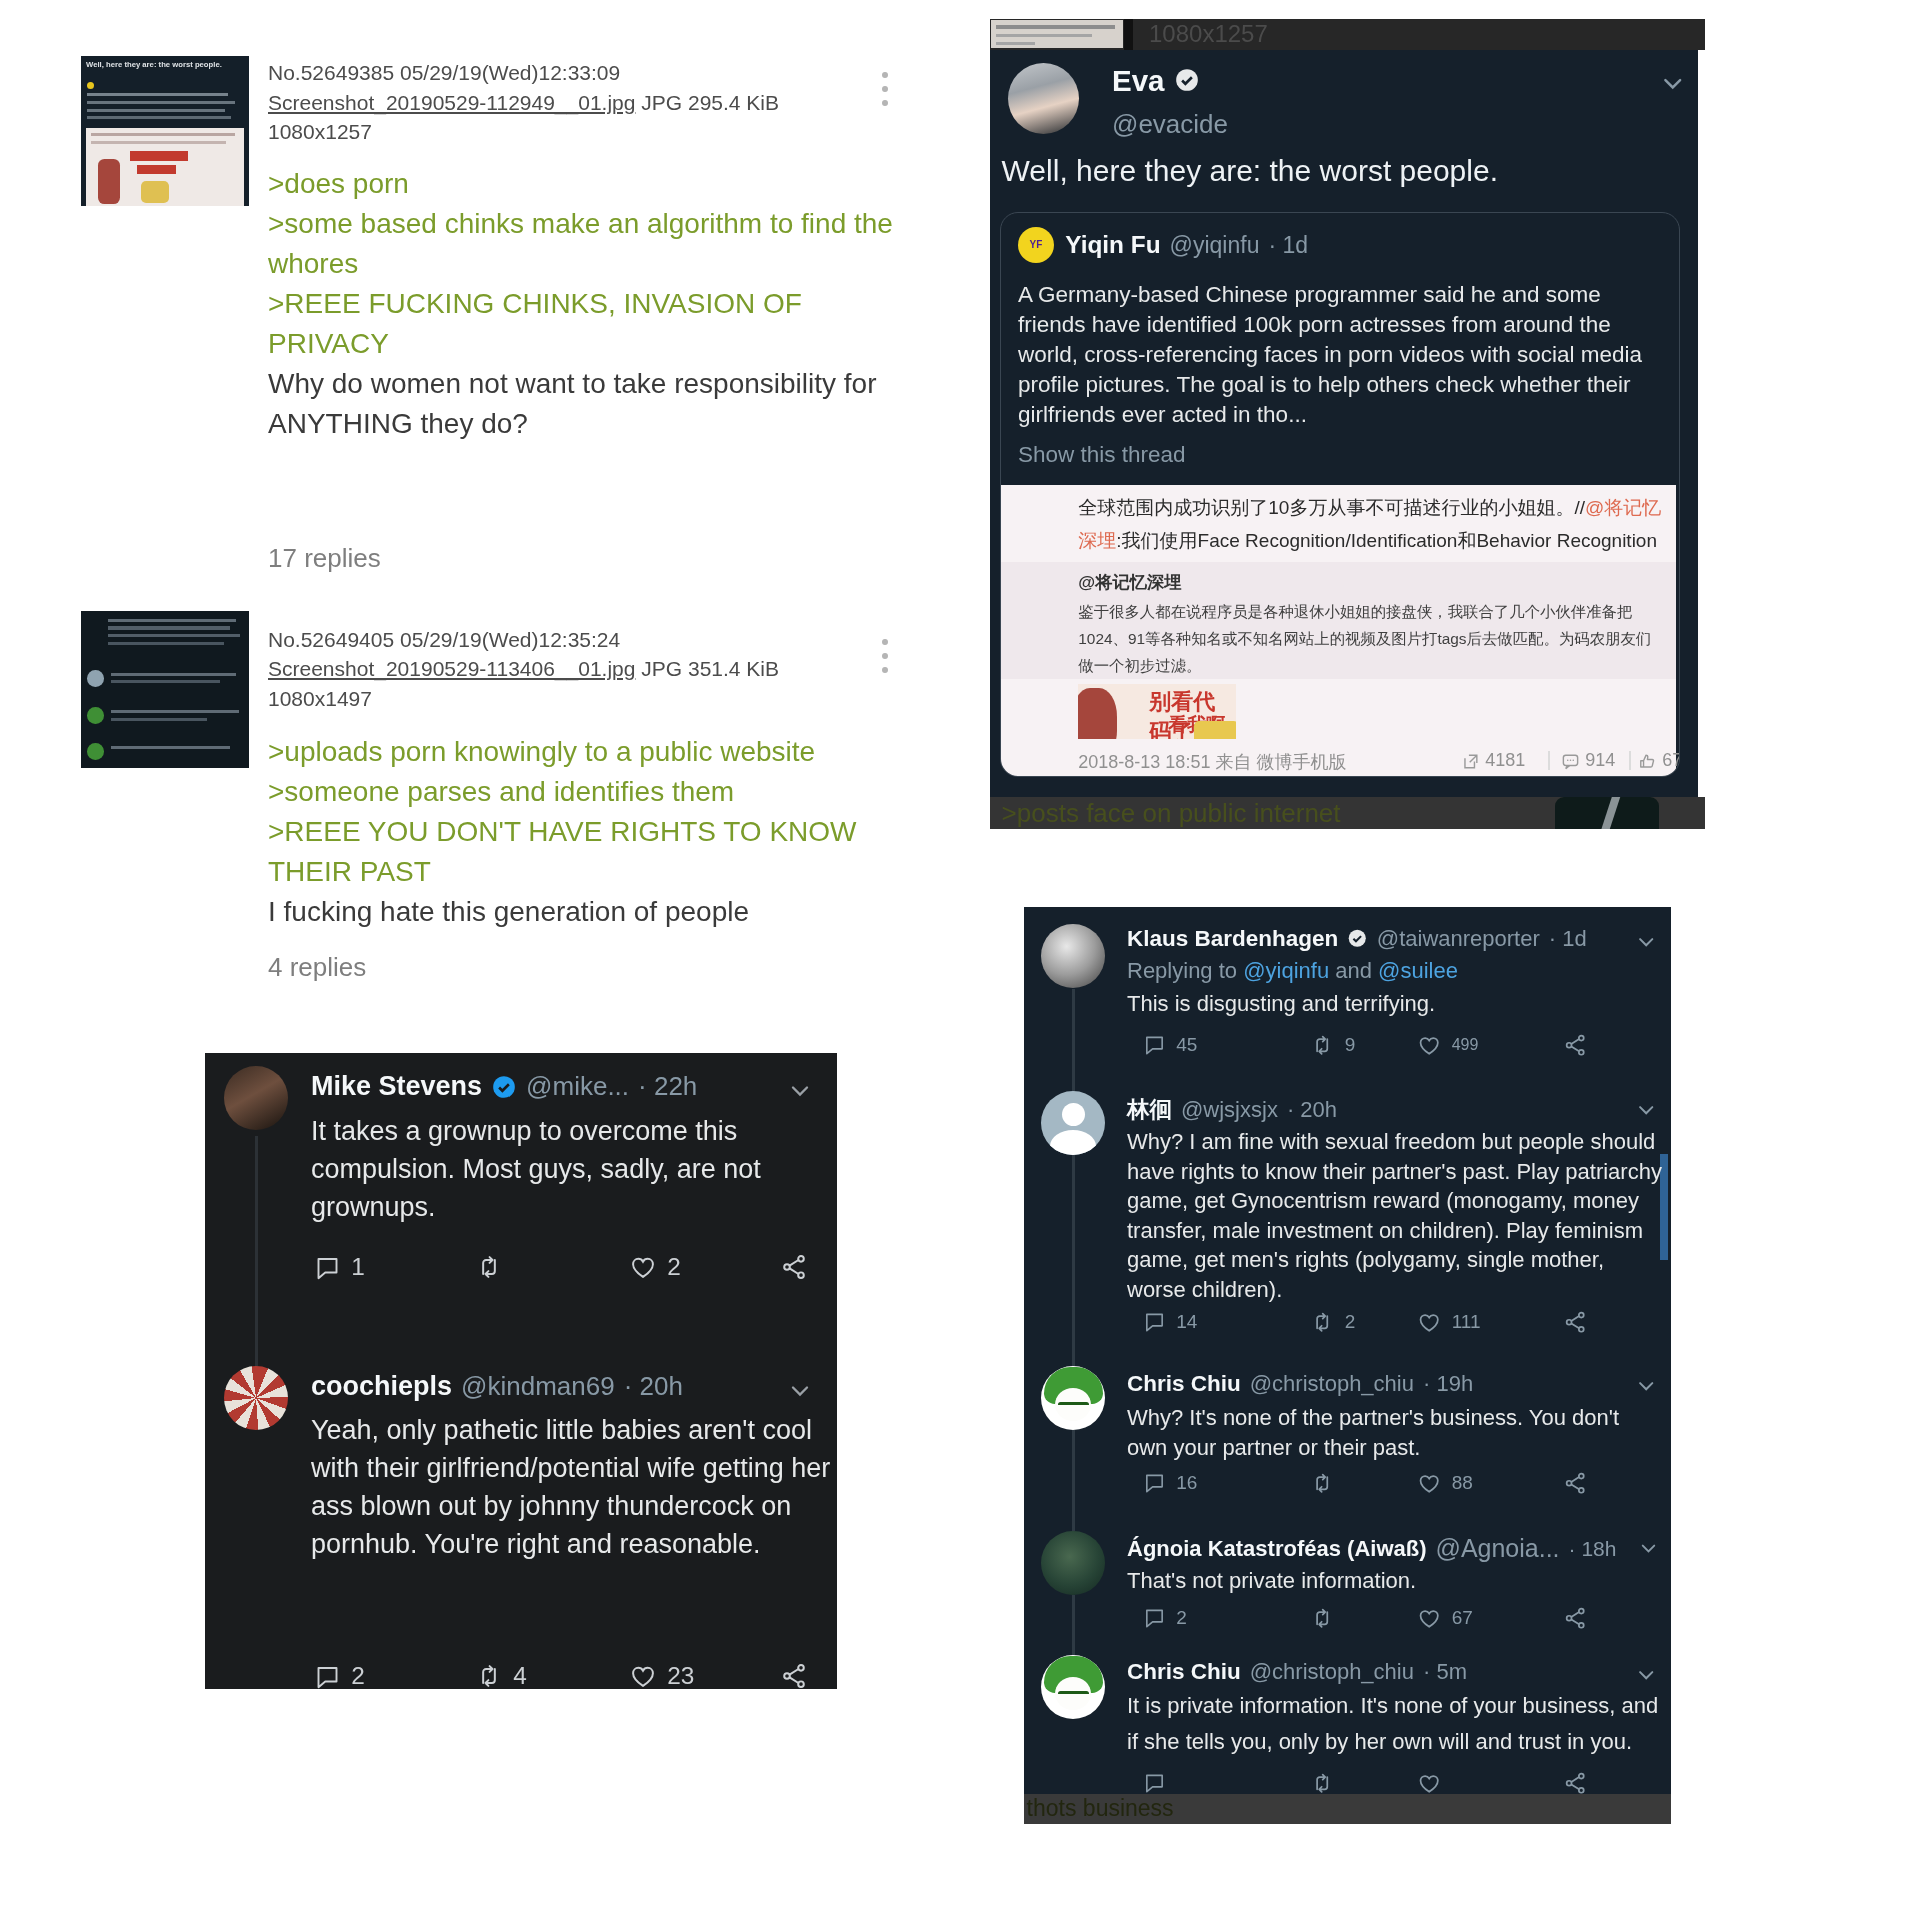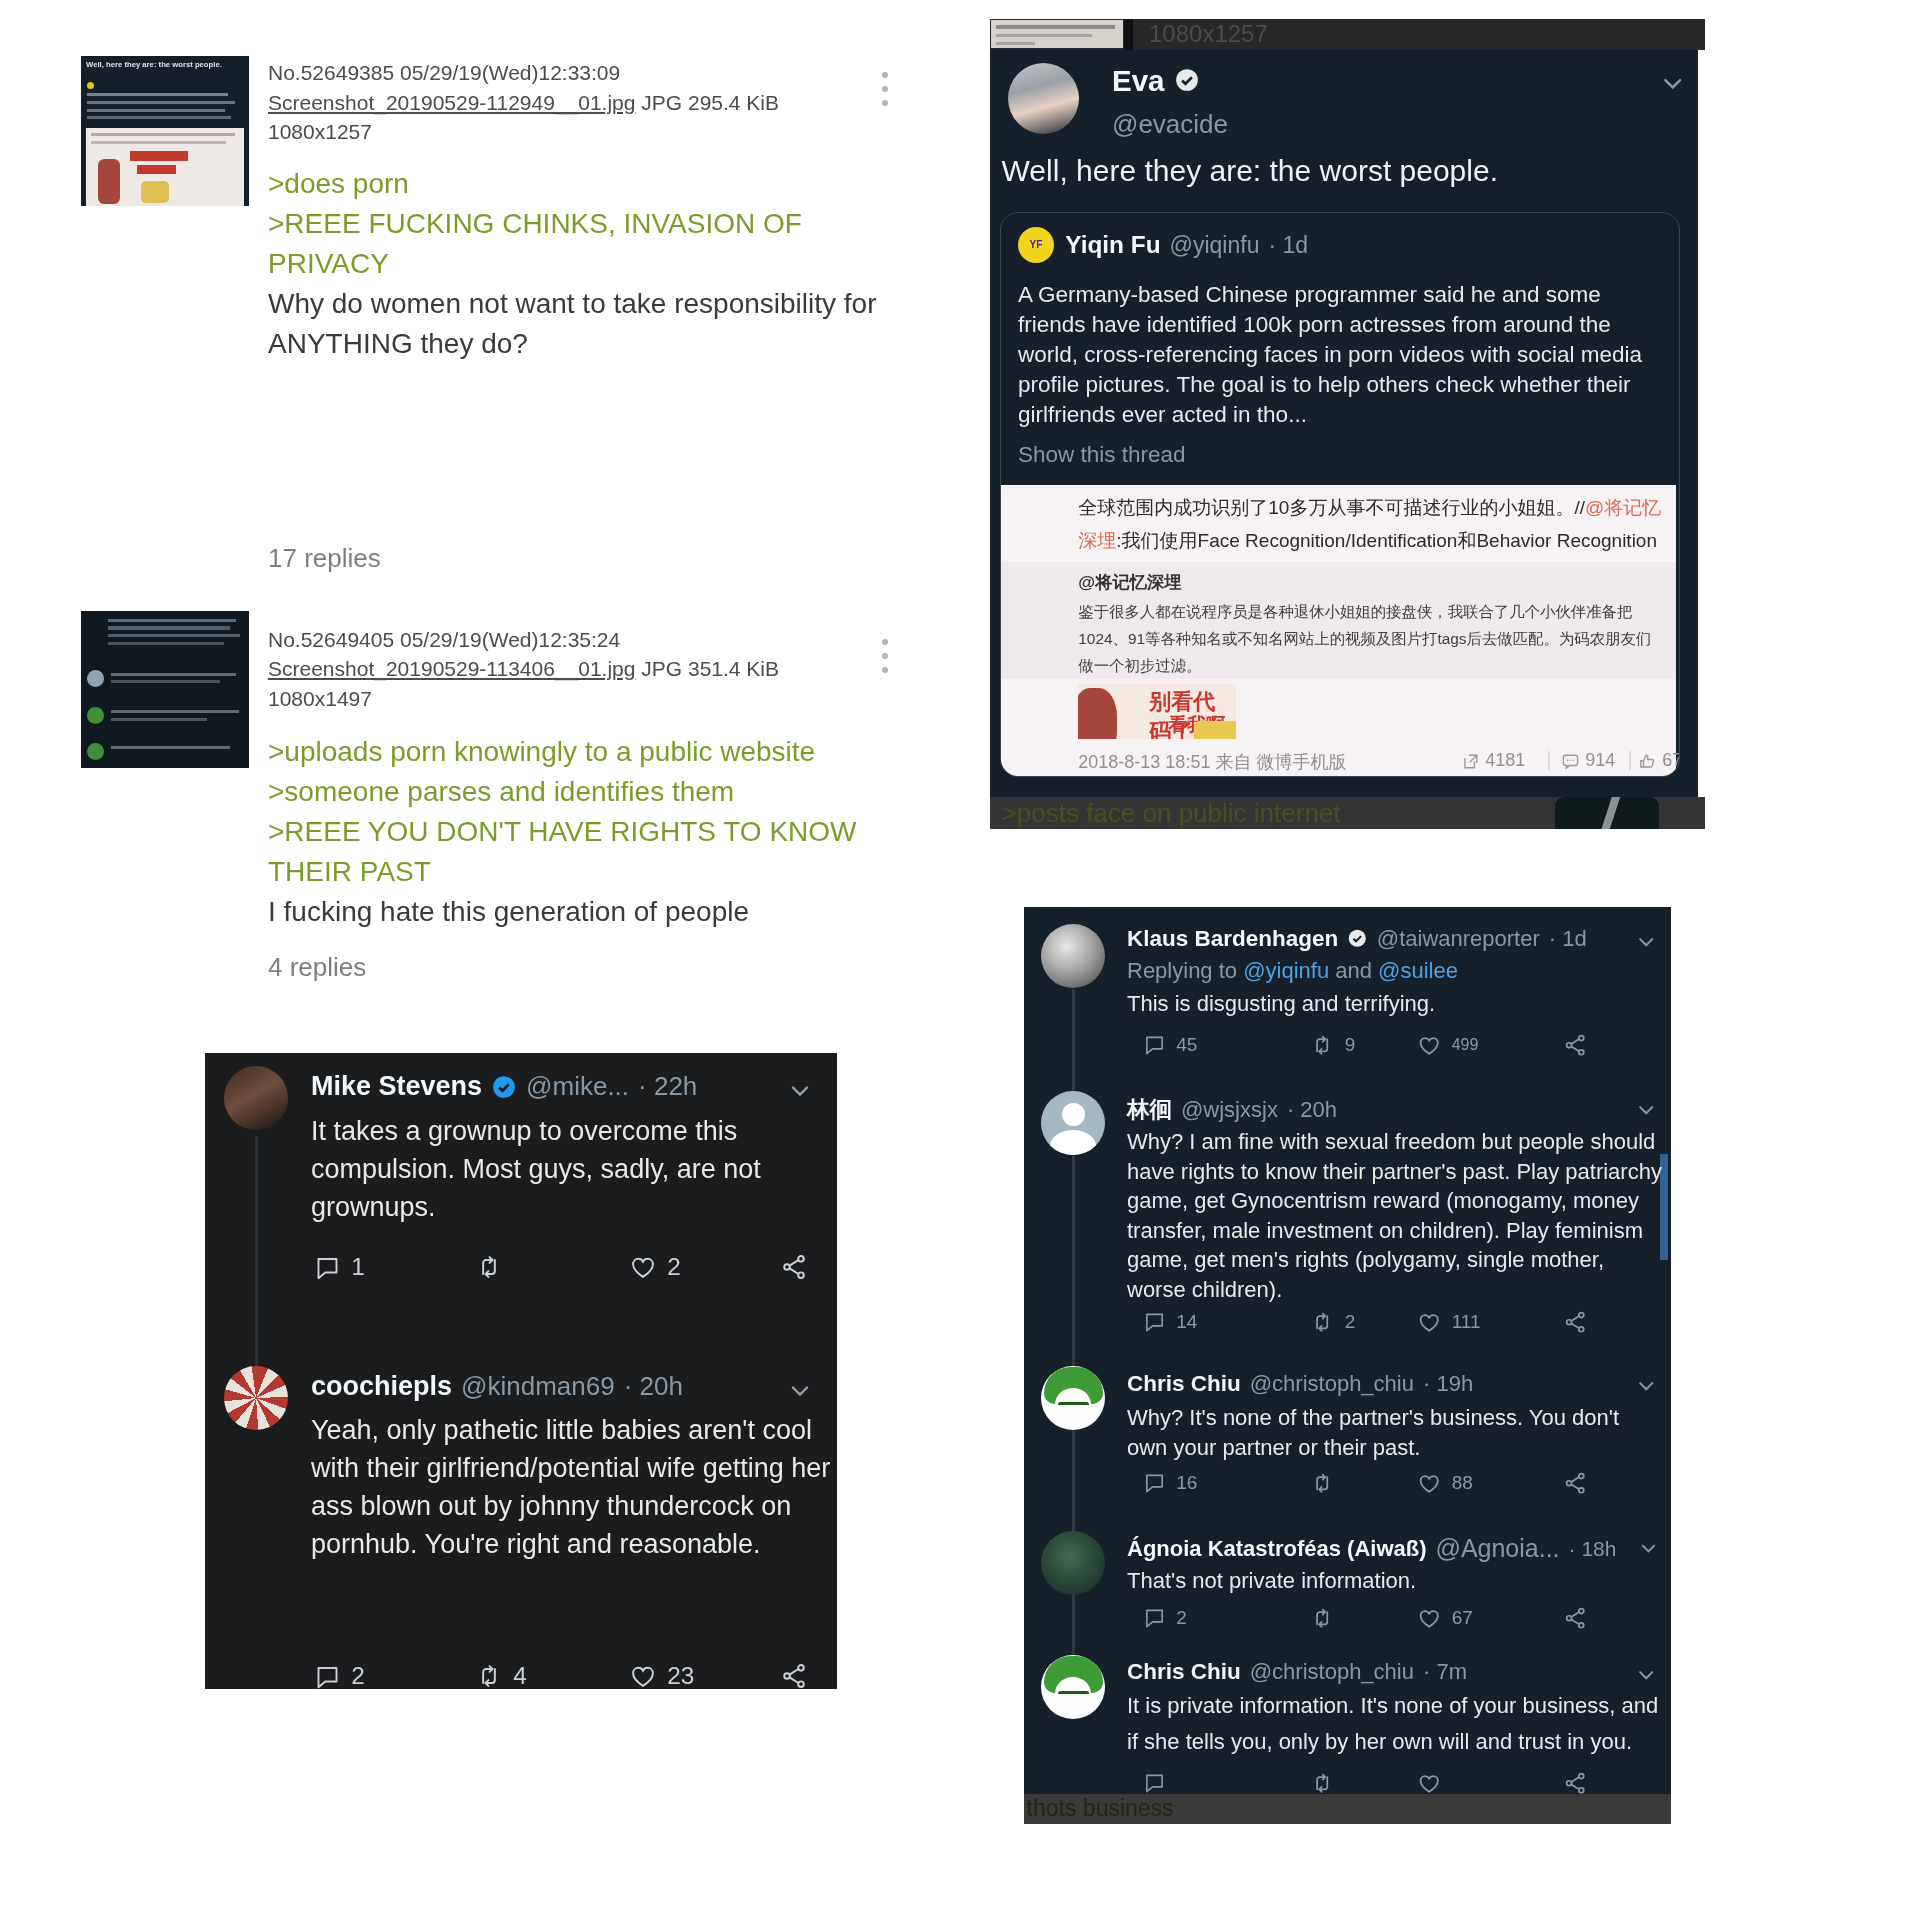--- a/index.html
+++ b/index.html
@@ -66,20 +66,21 @@
 </div>
 <div class="abs ch-meta" style="left:268px;top:120px">1080x1257</div>
 <div class="abs dotmenu" style="left:882px;top:72px">
     <i></i>
     <i></i>
     <i></i>
   </div>
 
 <div class="abs ch-body" style="left:268px;top:164px;width:636px">
   <div class="greentext">&gt;does porn</div>
+  <div class="greentext">&gt;some based chinks make an algorithm to find the whores</div>
   <div class="greentext">&gt;REEE FUCKING CHINKS, INVASION OF PRIVACY</div>
   <div>Why do women not want to take responsibility for ANYTHING they do?</div>
 </div>
 <div class="abs ch-replies" style="left:268px;top:543px">17 replies</div>
 
 <div class="abs thumb" style="left:81px;top:611px;width:168px;height:157px;background:#10191f">
   <div class="abs" style="left:27px;top:7.7px;width:128px;height:3.2px;background:#5f6b75"></div>
   <div class="abs" style="left:27px;top:15.4px;width:122px;height:3.2px;background:#525e68"></div>
   <div class="abs" style="left:27px;top:23px;width:132px;height:3.2px;background:#525e68"></div>
   <div class="abs" style="left:27px;top:31px;width:116px;height:3.2px;background:#49555f"></div>
@@ -474,21 +475,21 @@
   </div>
 
   <div class="abs av" style="left:17.3px;top:748px;width:64px;height:64px;background:#ffffff">
     <div class="abs" style="left:2.6px;top:1.3px;width:59px;height:37px;border-radius:32px 32px 13px 13px;background:#3f9b35"></div>
     <div class="abs" style="left:14px;top:22px;width:36px;height:33px;border-radius:50%;background:#fdfdfb"></div>
     <div class="abs" style="left:16.7px;top:36px;width:31px;height:9px;border-top:3.2px solid #1d5a17;border-radius:2.6px"></div>
   </div>
   <div class="abs namerow" style="left:103px;top:752px">
     <span class="tw-name" style="font-size:22.5px">Chris Chiu</span>
     <span class="tw-dim" style="font-size:22px">@christoph_chiu</span>
-    <span class="tw-dim" style="font-size:22px">· 7m</span>
+    <span class="tw-dim" style="font-size:22px">· 5m</span>
   </div>
   <span class="abs" style="left:610px;top:756px;color:#8899a6">
     <svg viewBox="0 0 24 24" width="24.4" height="24.4">
         <path d="M6 9l6 6 6-6" fill="none" stroke="currentColor" stroke-width="2" stroke-linecap="round"></path>
       </svg>
   </span>
   <div class="abs tw-text" style="left:103px;top:781px;width:536px;font-size:22px;line-height:36px">It is private information. It's none of your business, and if she tells you, only by her own will and trust in you.</div>
   <div class="abs actgrp" style="left:119px;top:864px;color:#8899a6">
     <svg class="ic" viewBox="0 0 24 24" width="23" height="23">
         <path d="M4 4.5h16v12H10l-6 5z" fill="none" stroke="currentColor" stroke-width="1.7" stroke-linejoin="round"></path>

